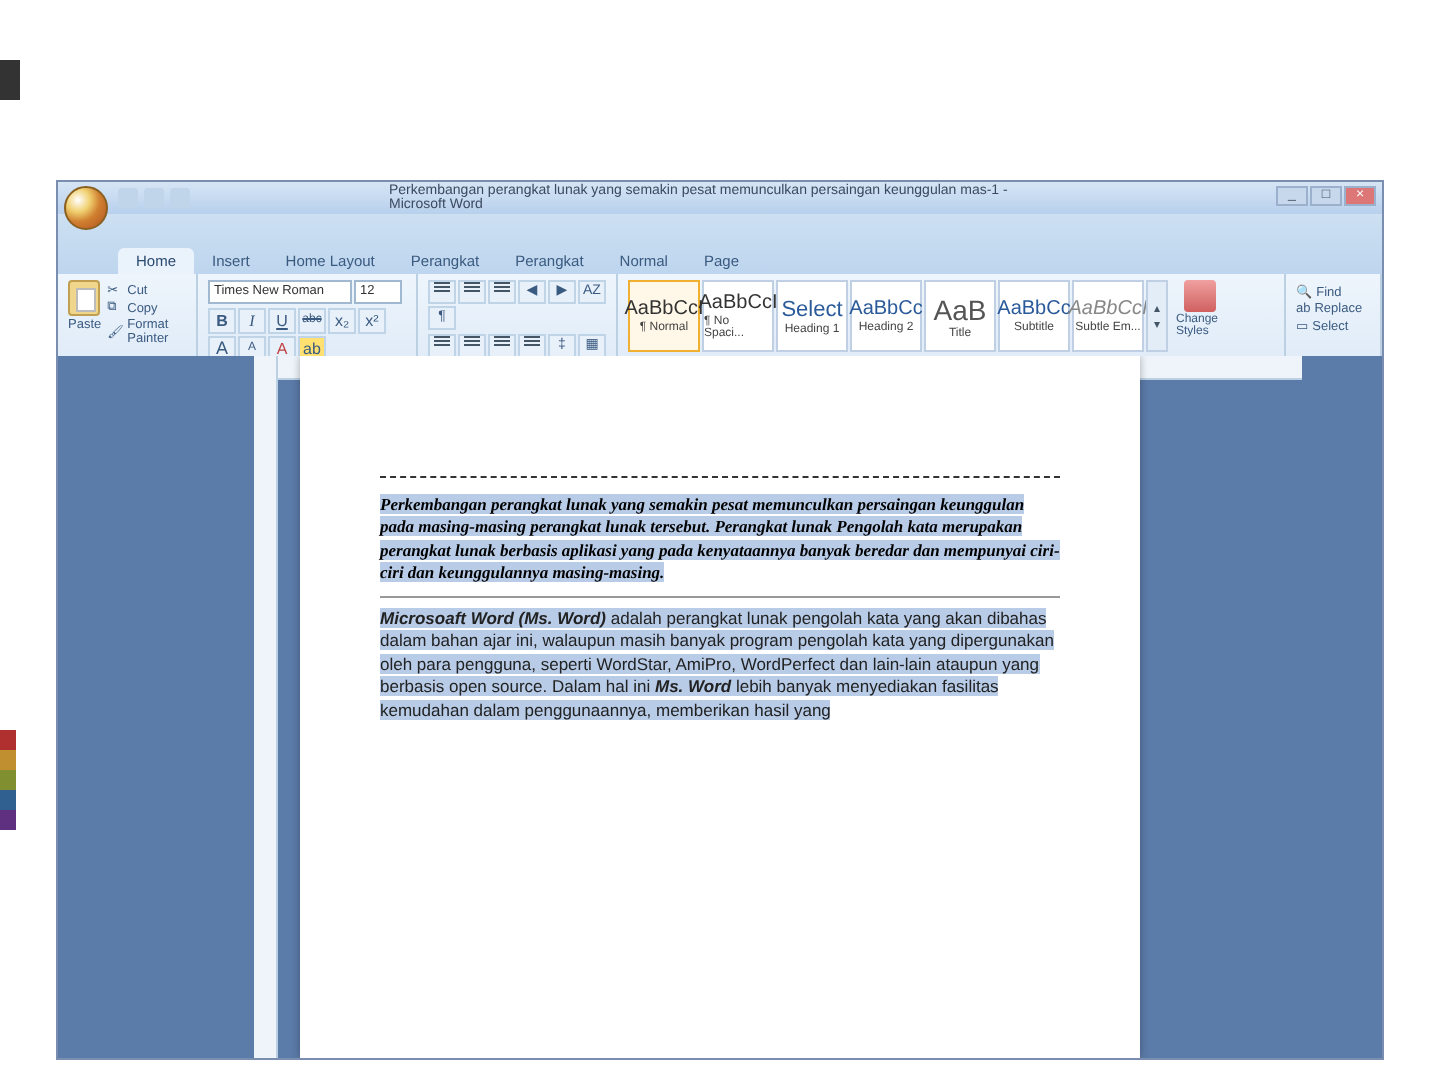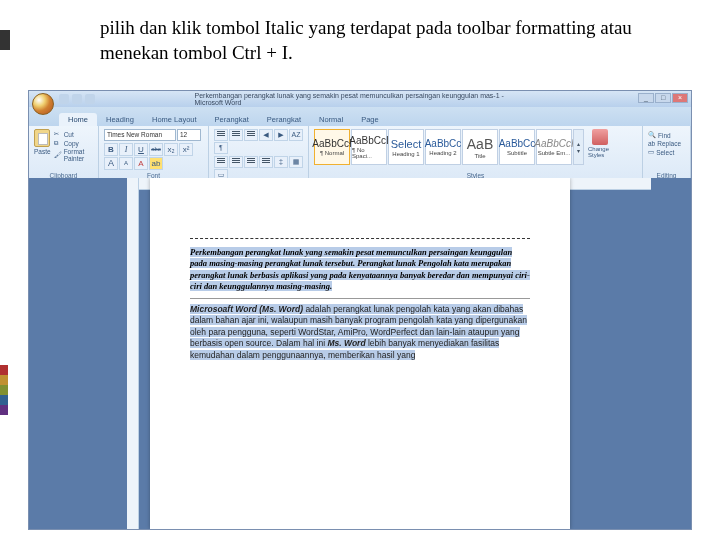--- a/index.html
+++ b/index.html
@@ -11,21 +11,21 @@
 .instruction{position:absolute;left:100px;top:16px;right:60px;font-family:'Times New Roman',serif;font-size:19px;line-height:1.3;color:#000}
 .screenshot{position:absolute;left:28px;top:90px;right:28px;bottom:10px;background:#5b7ba8;border:1px solid #7a8fb0}
 .titlebar{height:16px;background:linear-gradient(#d6e5f5,#b8d0ec);display:flex;align-items:center;position:relative;font-size:7px;color:#3a5a80}
 .office-btn{width:22px;height:22px;border-radius:50%;background:radial-gradient(circle at 30% 30%,#fff,#f0d070 30%,#d08030 55%,#b05020);position:absolute;left:3px;top:2px;border:1px solid #8a6020;z-index:5}
 .qat{margin-left:30px;display:flex;gap:3px}
 .qat span{width:10px;height:10px;background:#c0d4ea;border-radius:2px}
 .title-text{position:absolute;left:50%;transform:translateX(-50%);font-size:7px;color:#3a4a60}
 .win-btns{position:absolute;right:3px;top:2px;display:flex;gap:1px}
 .win-btns span{width:16px;height:10px;background:#c8d8ec;border:1px solid #9ab0cc;font-size:7px;text-align:center;line-height:8px;color:#456}
 .win-btns .close{background:#d77;color:#fff}
-.ribbon-tabs{height:19px;background:linear-gradient(#cde0f2,#bdd5ee);display:flex;align-items:flex-end;padding-left:30px;font-size:7.5px}
+.ribbon-tabs{height:30px;background:linear-gradient(#cde0f2,#bdd5ee);display:flex;align-items:flex-end;padding-left:30px;font-size:7.5px}
 .ribbon-tabs span{padding:2px 9px;color:#3a5a80;cursor:pointer}
 .ribbon-tabs .active{background:#eaf2fb;border-radius:3px 3px 0 0;color:#2a4a70}
 .ribbon{height:56px;background:linear-gradient(#eef5fc,#dce9f7);display:flex;border-bottom:1px solid #a8c0dc}
 .ribbon-group{border-right:1px solid #bcd0e4;padding:3px 5px 1px;display:flex;flex-direction:column;justify-content:space-between;position:relative}
 .ribbon-group-label{font-size:6.5px;color:#4a6a90;text-align:center;padding-bottom:1px}
 .clipboard{width:70px}
 .clipboard-body{display:flex;gap:3px;flex:1}
 .paste-btn{width:22px;display:flex;flex-direction:column;align-items:center;font-size:6.5px;color:#3a5a80}
 .paste-ico{width:16px;height:18px;background:#f0d68a;border:1px solid #c0a050;border-radius:2px;margin-bottom:1px;position:relative}
 .paste-ico::after{content:'';position:absolute;left:3px;top:3px;width:8px;height:10px;background:#fff;border:1px solid #bbb}
@@ -75,41 +75,40 @@
 
 <div class="slide">
   <div class="sidebar-accent"></div>
   <div class="sidebar-accent2">
     <div style="background:#b03030"></div>
       <div style="background:#c09030"></div>
       <div style="background:#809030"></div>
       <div style="background:#306090"></div>
       <div style="background:#603080"></div>
   </div>
-  <div class="instruction">pilih dan klik tombol Italic yang terdapat pada toolbar formatting atau menekan tombol Ctrl + I.</div>
 
   <div class="screenshot">
     <div class="titlebar">
       <div class="office-btn"></div>
       <div class="qat">
           <span></span>
           <span></span>
           <span></span>
         </div>
       <div class="title-text">Perkembangan perangkat lunak yang semakin pesat memunculkan persaingan keunggulan mas-1 - Microsoft Word</div>
       <div class="win-btns">
         <span>_</span>
         <span>□</span>
         <span class="close">×</span>
       </div>
     </div>
 
     <div class="ribbon-tabs">
       <span class="active">Home</span>
-      <span>Heading</span>
+      <span>Insert</span>
       <span>Home Layout</span>
       <span>Perangkat</span>
       <span>Perangkat</span>
       <span>Normal</span>
       <span>Page</span>
     </div>
 
     <div class="ribbon">
       <div class="ribbon-group clipboard">
         <div class="clipboard-body">

